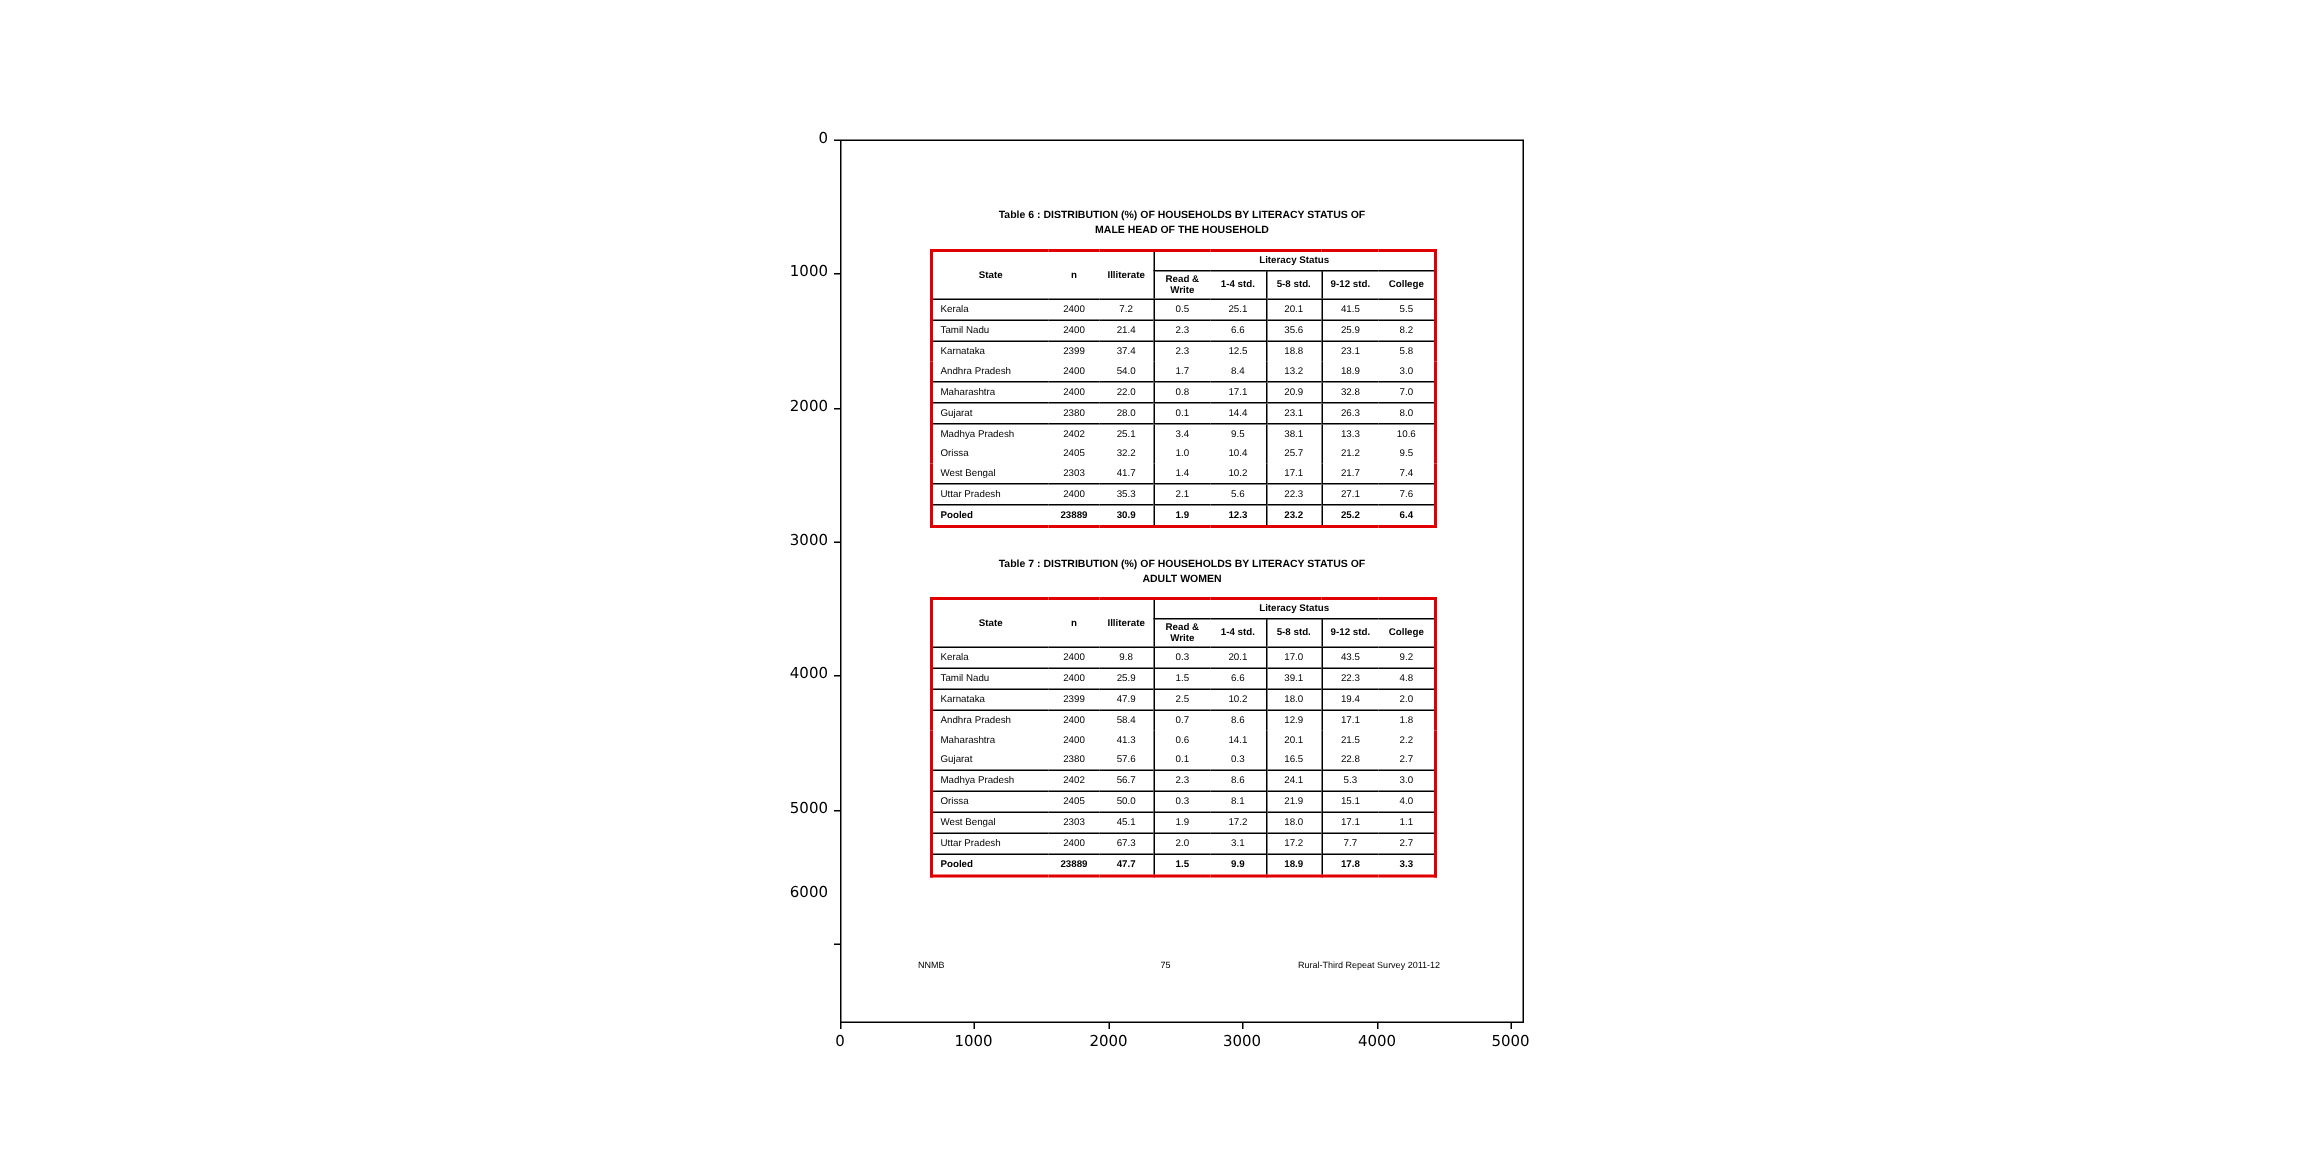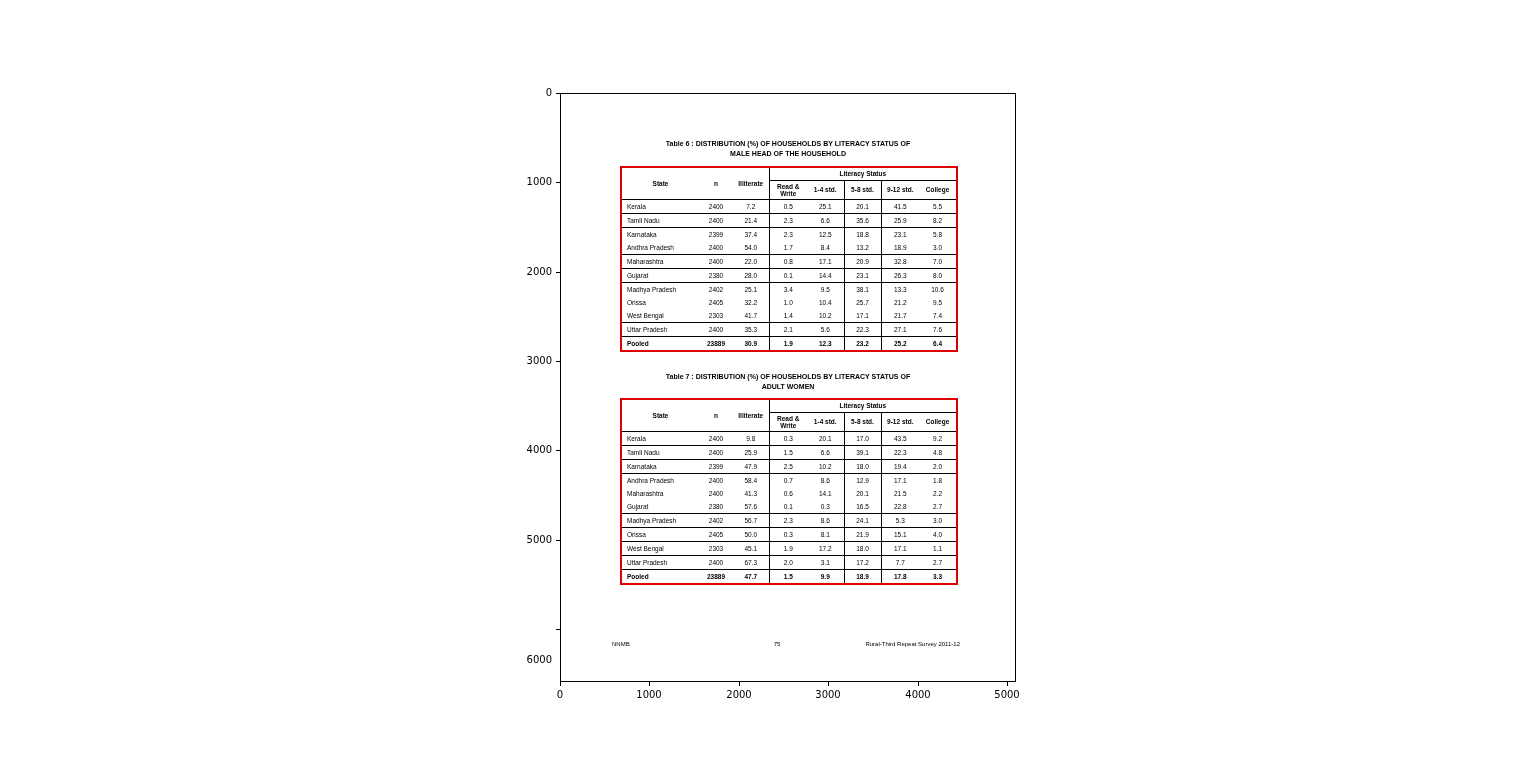--- a/index.html
+++ b/index.html
@@ -58,21 +58,21 @@
 <span class="ytick-mark" style="top:450px"></span>
 <span class="ytick-mark" style="top:540px"></span>
 <span class="ytick-mark" style="top:629px"></span>
 
 <div class="ytick-label" style="top:87px">0</div>
 <div class="ytick-label" style="top:176px">1000</div>
 <div class="ytick-label" style="top:266px">2000</div>
 <div class="ytick-label" style="top:355px">3000</div>
 <div class="ytick-label" style="top:444px">4000</div>
 <div class="ytick-label" style="top:534px">5000</div>
-<div class="ytick-label" style="top:654px">6000</div>
+<div class="ytick-label" style="top:590px">6000</div>
 
 <span class="xtick-mark" style="left:560px"></span>
 <span class="xtick-mark" style="left:649px"></span>
 <span class="xtick-mark" style="left:739px"></span>
 <span class="xtick-mark" style="left:828px"></span>
 <span class="xtick-mark" style="left:918px"></span>
 <span class="xtick-mark" style="left:1007px"></span>
 
 <div class="xtick-label" style="left:535px">0</div>
 <div class="xtick-label" style="left:624px">1000</div>

